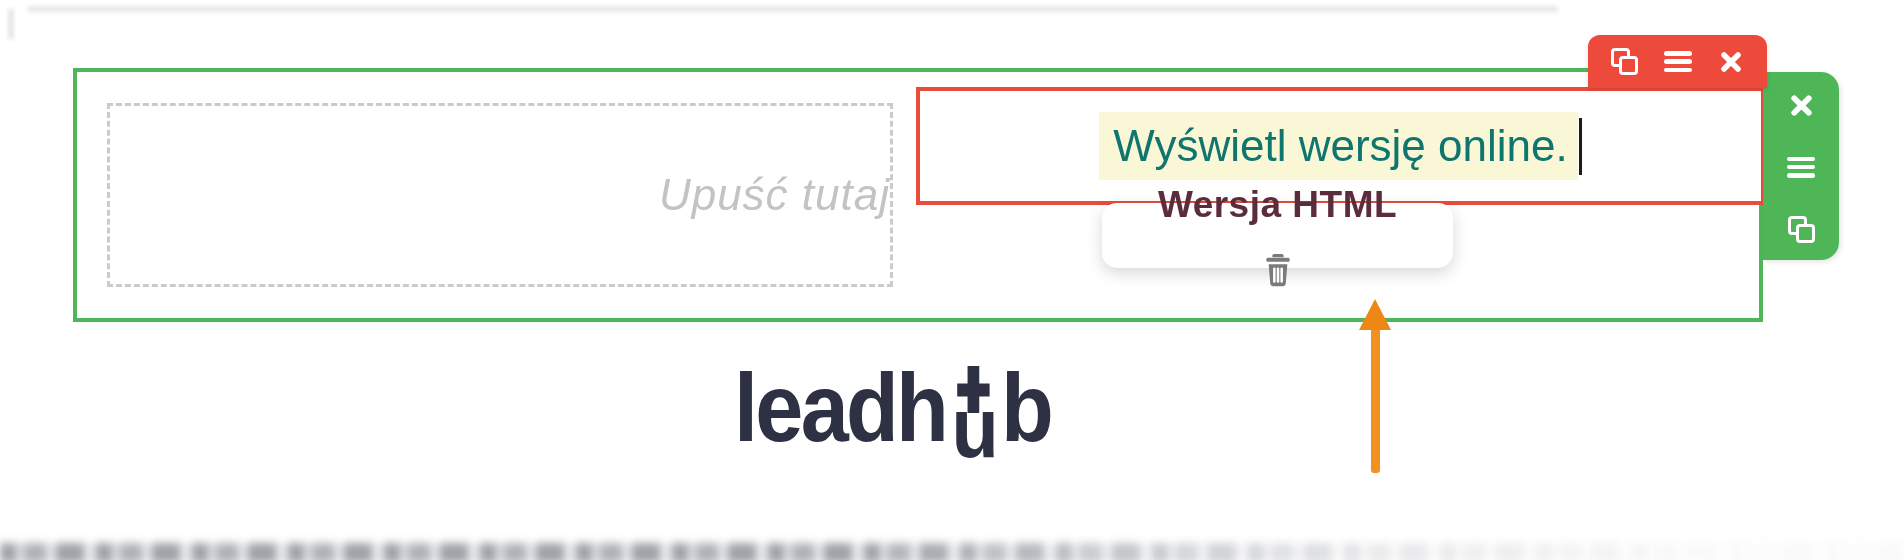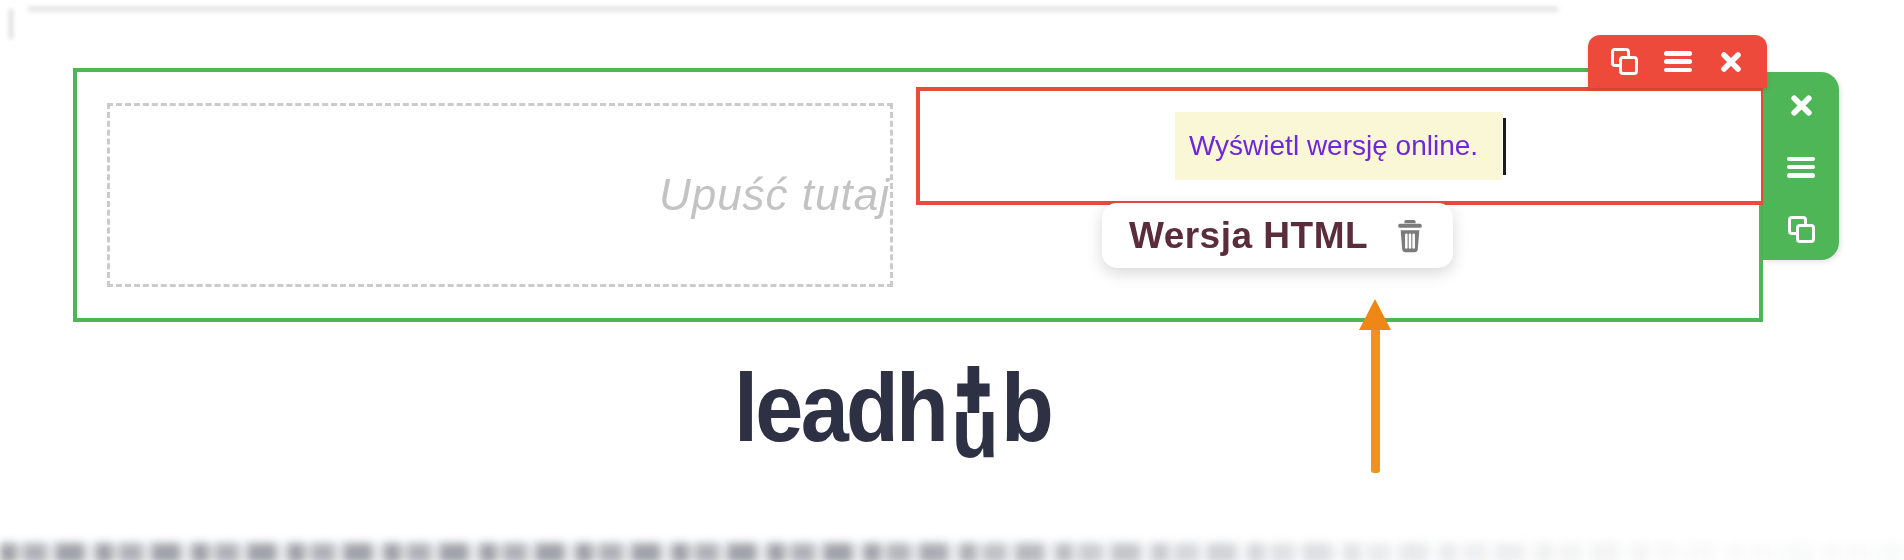--- a/index.html
+++ b/index.html
@@ -27,22 +27,22 @@
     box-sizing:border-box;border:4px solid #4eb657;background:#fff;z-index:1;}
   
   .dropzone{position:absolute;left:107px;top:103px;width:786px;height:184px;
     box-sizing:border-box;border:3px dashed #cbcbcb;z-index:2;
     display:flex;align-items:center;justify-content:flex-end;}
   .dropzone-text{font-size:44px;font-style:italic;color:#c3c3c3;letter-spacing:1px;}
   
   .text-element{position:absolute;left:916px;top:87px;width:849px;height:118px;
     box-sizing:border-box;border:4px solid #e94b3c;background:#fff;z-index:3;
     display:flex;align-items:center;justify-content:center;}
-  .highlight{background:#faf7d6;color:#6d28d9;font-size:28px;line-height:66px;
-    padding:1px 24px 1px 14px;white-space:nowrap;}
+  .highlight{background:#faf7d6;color:#0f766e;font-size:44px;line-height:66px;
+    padding:1px 10px 1px 14px;white-space:nowrap;}
   .caret{width:3px;height:57px;background:#1b1b1b;margin-left:1px;}
   
   .element-toolbar{position:absolute;left:1588px;top:35px;width:179px;height:53px;
     background:#ee4a3c;border-radius:12px 12px 0 0;z-index:6;
     display:flex;align-items:center;justify-content:space-evenly;
     box-shadow:0 2px 5px rgba(0,0,0,.12);}
   .row-toolbar{position:absolute;left:1763px;top:72px;width:76px;height:188px;
     background:#4eb657;border-radius:0 18px 18px 0;z-index:5;box-sizing:border-box;
     display:flex;flex-direction:column;align-items:center;justify-content:space-between;
     padding:16px 0 14px;box-shadow:2px 2px 5px rgba(0,0,0,.10);}
@@ -54,21 +54,21 @@
   .copy-ic{position:relative;width:27px;height:27px;--tb:#ee4a3c;}
   .copy-ic::before{content:"";position:absolute;top:0;left:0;width:13px;height:13px;
     border:3px solid #fff;border-radius:4px;}
   .copy-ic::after{content:"";position:absolute;bottom:0;right:0;width:13px;height:13px;
     border:3px solid #fff;border-radius:4px;background:var(--tb);}
   .copy-ic.green{--tb:#4eb657;}
   
   .label-chip{position:absolute;left:1102px;top:203px;width:351px;height:65px;
     background:#fff;border-radius:15px;z-index:7;
     box-shadow:0 5px 16px rgba(0,0,0,.16);
-    display:flex;align-items:center;justify-content:center;gap:26px;}
+    display:flex;align-items:center;justify-content:center;gap:26px;flex-direction:column;}
   .label-text{font-size:37px;font-weight:bold;color:#5b2c3c;letter-spacing:.5px;}
   .trash-btn{background:transparent;border:0;padding:0;cursor:pointer;display:flex;}
   
   .arrow-shaft{position:absolute;left:1371px;top:324px;width:9px;height:149px;
     background:#f09122;border-radius:3px;z-index:8;}
   .arrow-head{position:absolute;left:1359px;top:299px;width:0;height:0;z-index:8;
     border-left:16px solid transparent;border-right:16px solid transparent;
     border-bottom:31px solid #ee8716;}
   
   .logo{position:absolute;left:734px;top:360px;z-index:1;color:#2e3044;

